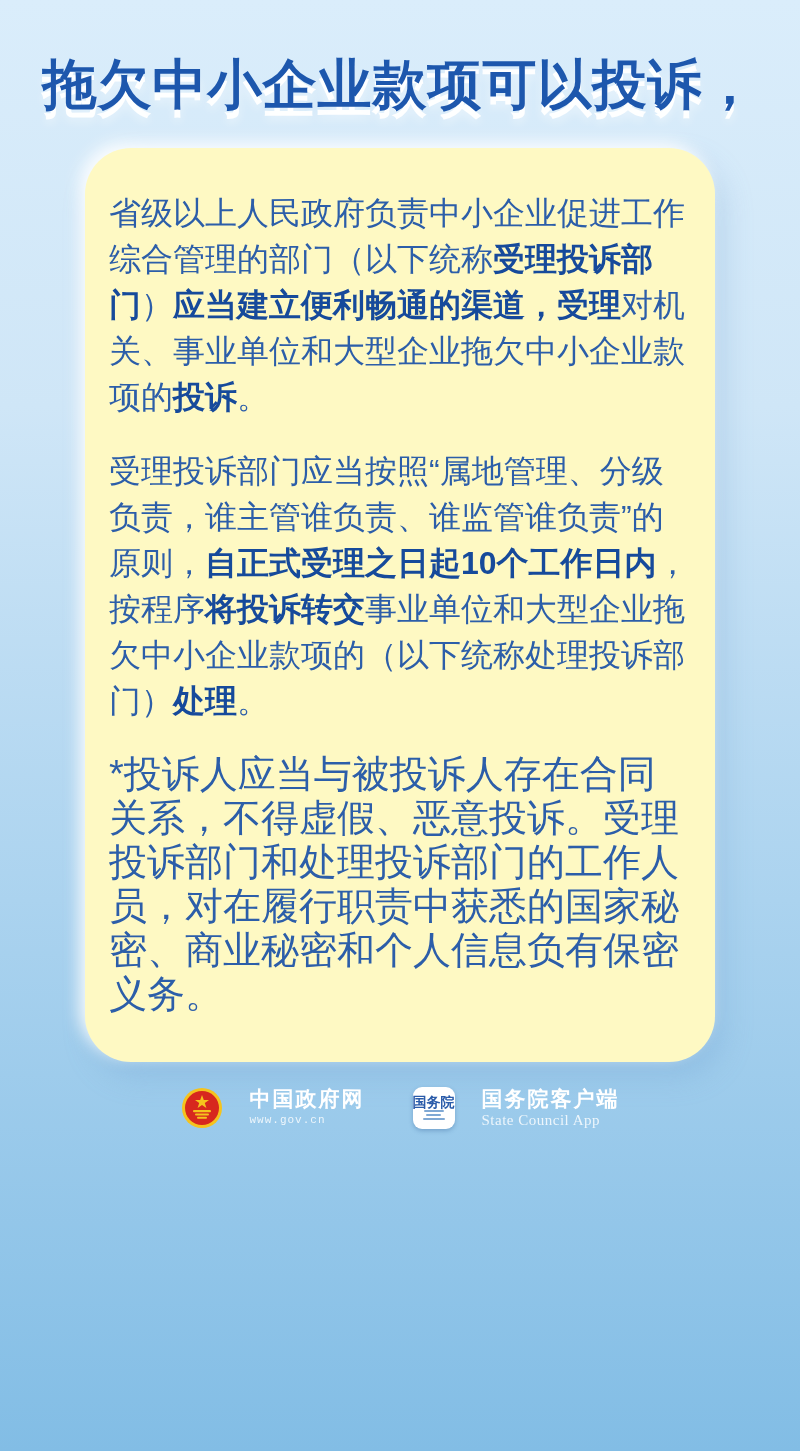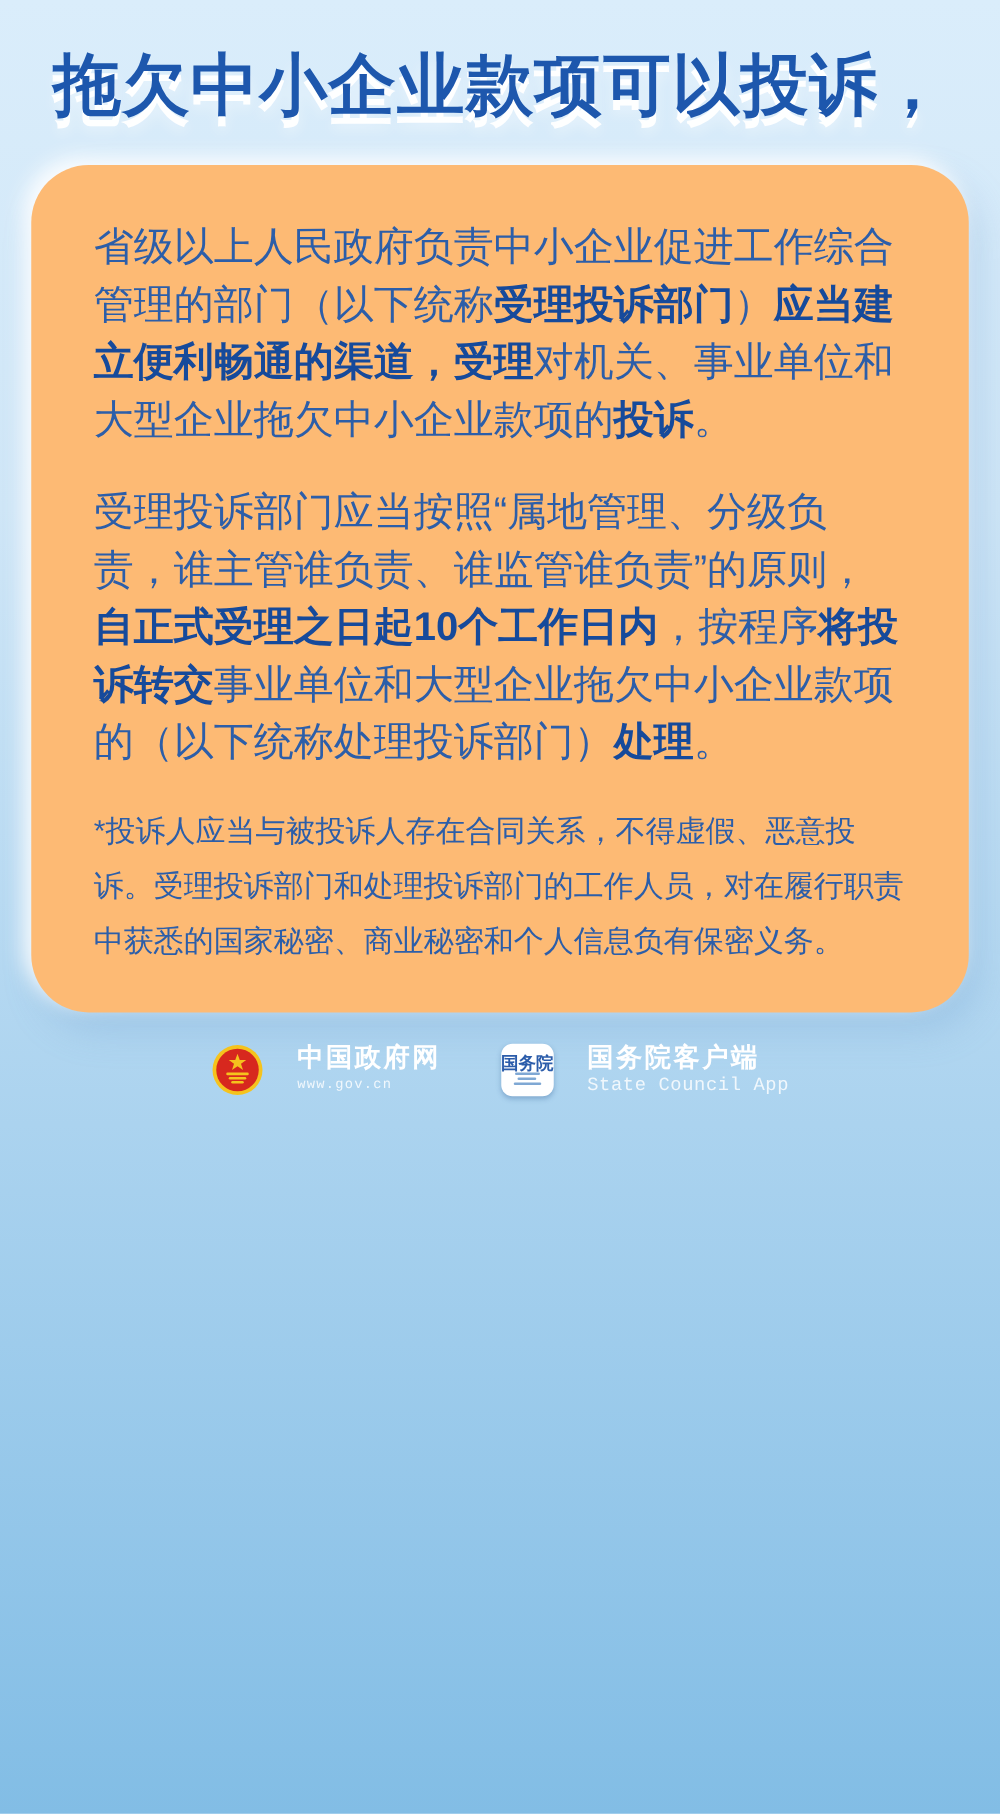--- a/index.html
+++ b/index.html
@@ -2,44 +2,44 @@
 <html><head>
 <meta charset="utf-8">
 <style>
   html,body{margin:0;padding:0;}
   body{
     width:800px;height:1451px;overflow:hidden;position:relative;
     background:linear-gradient(180deg,#daedfb 0%,#cfe6f7 28%,#abd3ef 62%,#82bde5 100%);
     font-family:"Liberation Sans","DejaVu Sans",sans-serif;
   }
   .title{
-    margin:0;padding-top:28px;text-align:center;
+    margin:0;padding-top:44px;text-align:center;
     font-size:54px;line-height:80px;font-weight:900;color:#1d57ad;
     letter-spacing:1px;
     text-shadow:0 8px 0 rgba(255,255,255,0.95),0 12px 10px rgba(255,255,255,0.45);
   }
   .card{
-    box-sizing:border-box;width:750px;margin:24px auto 0;
-    padding:42px 50px 30px;background:#fdba74;border-radius:46px;
+    box-sizing:border-box;width:630px;margin:24px auto 0;
+    padding:42px 24px 30px;background:#fef9c3;border-radius:46px;
     box-shadow:-6px -6px 16px rgba(255,255,255,0.9),8px 14px 30px rgba(104,156,204,0.28);
   }
   .card p{
     margin:0 0 28px;font-size:32px;line-height:46px;color:#2c5ea9;
     letter-spacing:0;
   }
   .card p strong{font-weight:900;color:#164a9b;}
-  .card p.note{font-size:24px;line-height:44px;margin-bottom:4px;color:#2c5ea9;}
+  .card p.note{font-size:38px;line-height:44px;margin-bottom:16px;color:#2c5ea9;}
   .footer{
     display:flex;justify-content:center;align-items:center;gap:48px;margin-top:24px;
   }
   .logo{display:flex;align-items:center;gap:27px;}
   .logo-text{display:flex;flex-direction:column;justify-content:center;}
   .logo-text .name{font-size:21px;font-weight:bold;color:#ffffff;letter-spacing:2px;line-height:26px;}
   .logo-text .sub{font-size:11px;color:rgba(255,255,255,0.82);letter-spacing:1px;line-height:17px;font-family:Liberation Mono, monospace;}
-  .logo-text .sub.serif{font-family:Liberation Mono, monospace;font-size:15px;letter-spacing:0.5px;}
+  .logo-text .sub.serif{font-family:Liberation Serif, serif;font-size:15px;letter-spacing:0.5px;}
   .emblem{width:42px;height:42px;display:block;}
   .app-icon{
     width:42px;height:42px;background:#ffffff;border-radius:9px;
     display:flex;flex-direction:column;align-items:center;justify-content:center;gap:2px;
     box-shadow:0 2px 4px rgba(50,95,150,0.35);
   }
   .app-icon .app-cn{font-size:14px;font-weight:bold;color:#2b5caa;line-height:12px;letter-spacing:0;}
   .app-icon .line{height:2px;background:#7fa8d4;border-radius:1px;}
   .app-icon .l1{width:20px}.app-icon .l2{width:15px}.app-icon .l3{width:22px}
 </style>

